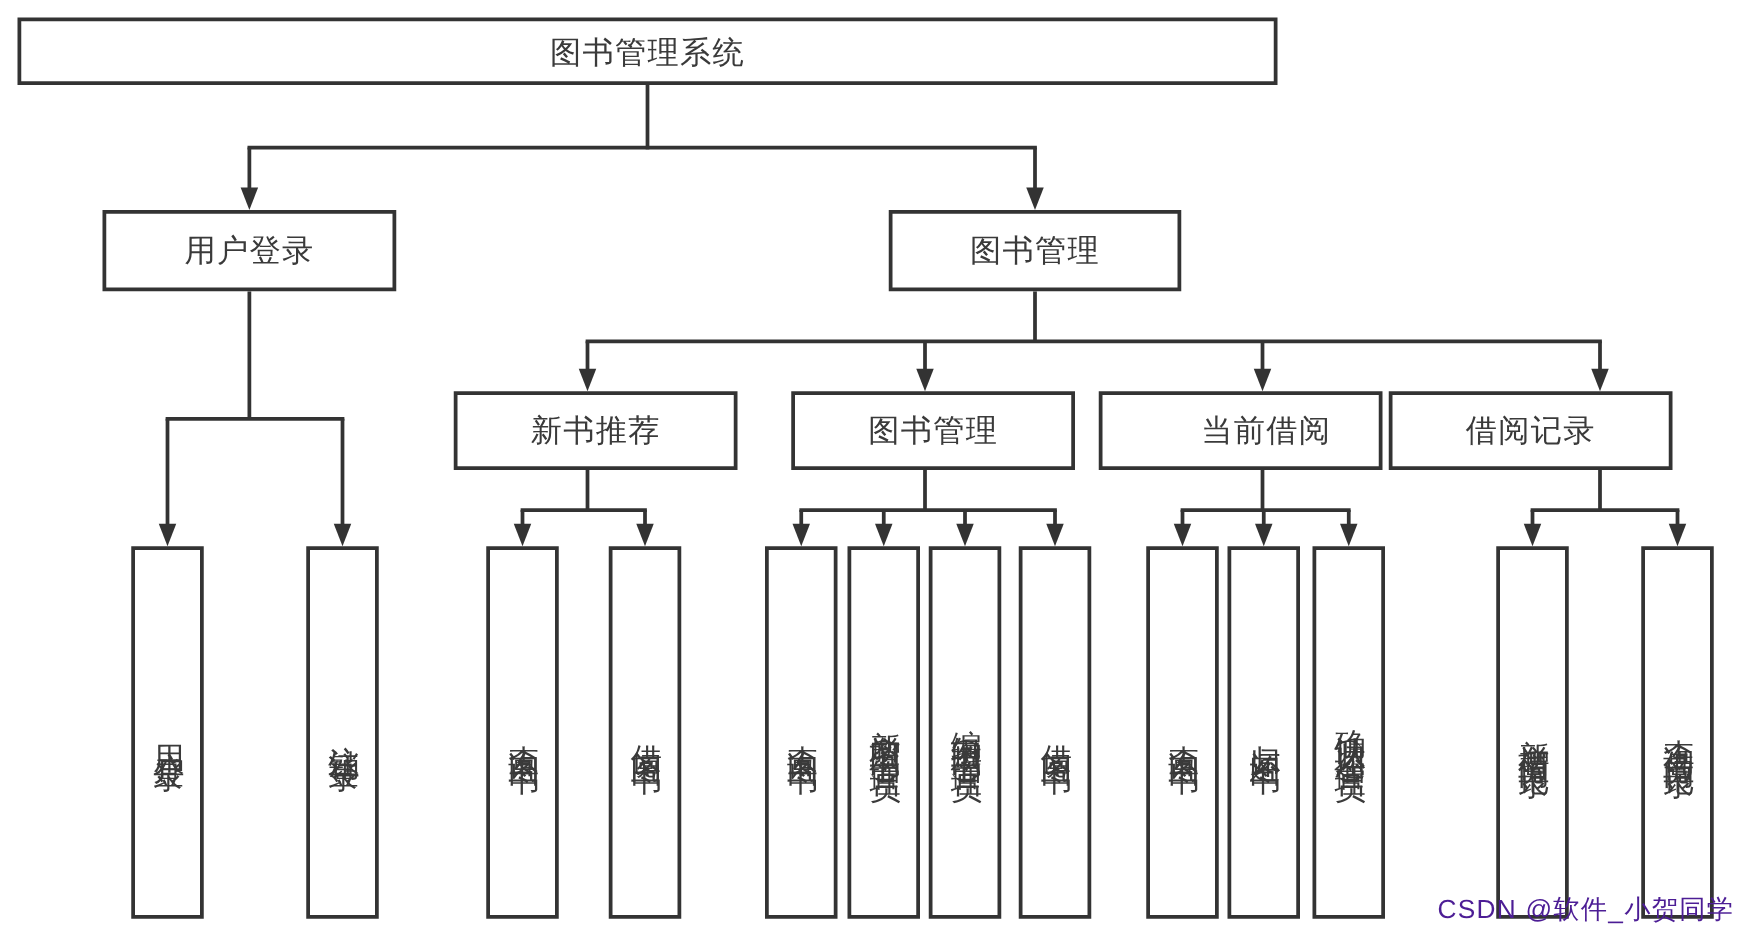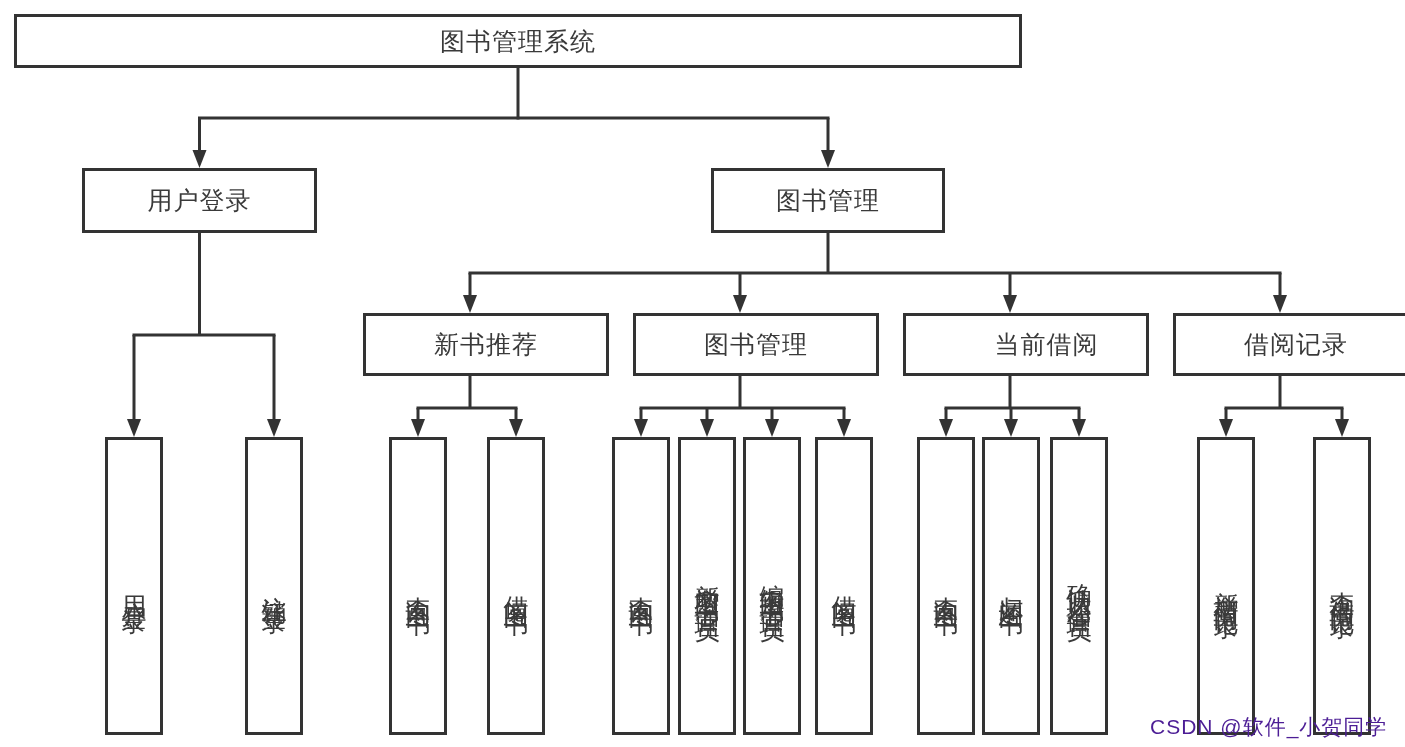--- a/index.html
+++ b/index.html
@@ -15,25 +15,25 @@
   .hlabel{font-size:25px;letter-spacing:1px;color:#3a3a3a;white-space:nowrap;}
   .leaf{width:58px;top:437px;height:298px;}
   .vlabel{
     writing-mode:vertical-rl;text-orientation:mixed;
     font-size:25px;letter-spacing:5px;color:#3a3a3a;line-height:1;
   }
   
   .root{left:14px;top:14px;width:1008px;height:54px;}
   .b-user{left:82px;top:168px;width:235px;height:65px;}
   .b-book{left:711px;top:168px;width:234px;height:65px;}
-  .l3{top:313px;width:246px;height:63px;}
+  .l3{top:313px;width:227px;height:63px;}
   .b-nb{left:363px;}
   .b-bb{left:633px;}
-  .b-cb{left:903px;padding-left:41px;}
-  .b-br{left:1173px;}
+  .b-cb{left:879px;padding-left:41px;}
+  .b-br{left:1111px;}
   
   .x105{left:105px;} .x245{left:245px;}
   .x389{left:389px;} .x487{left:487px;}
   .x612{left:612px;} .x678{left:678px;} .x743{left:743px;} .x815{left:815px;}
   .x917{left:917px;} .x982{left:982px;} .x1050{left:1050px;}
   .x1197{left:1197px;} .x1313{left:1313px;}
   .watermark{
     position:absolute;left:1150px;top:713px;font-size:21px;letter-spacing:1px;
     color:#4c1d95;white-space:nowrap;z-index:5;
   }

